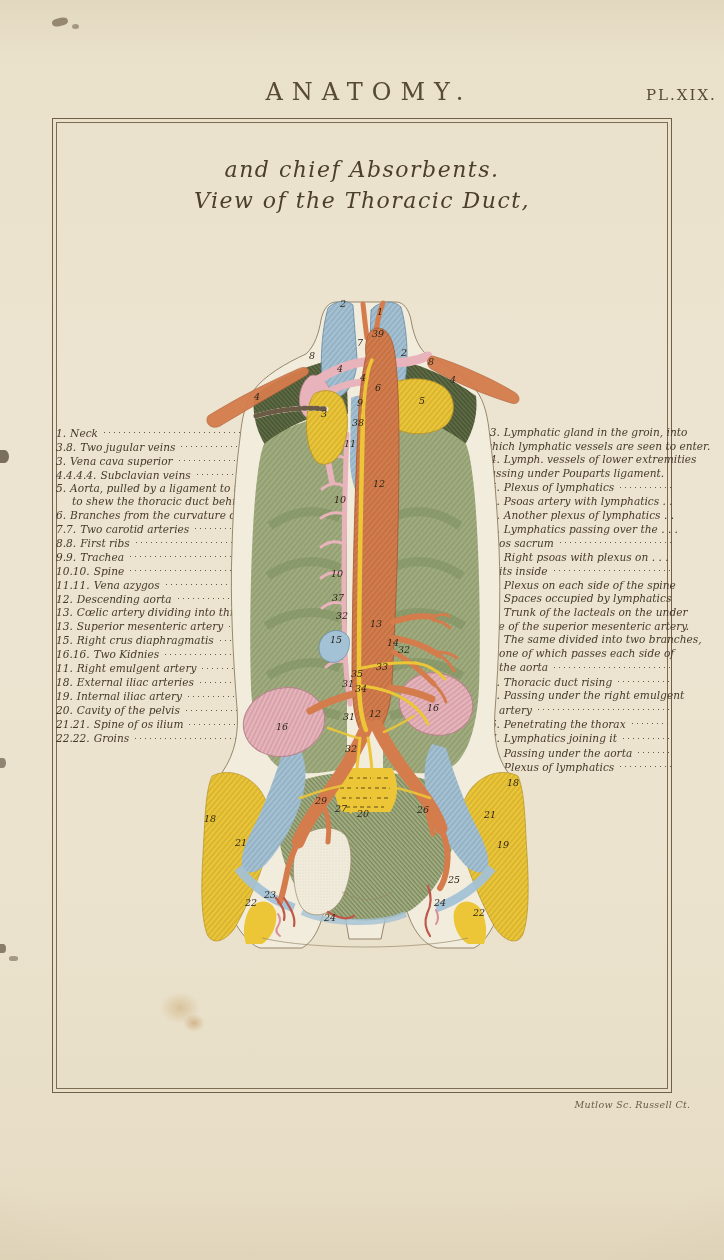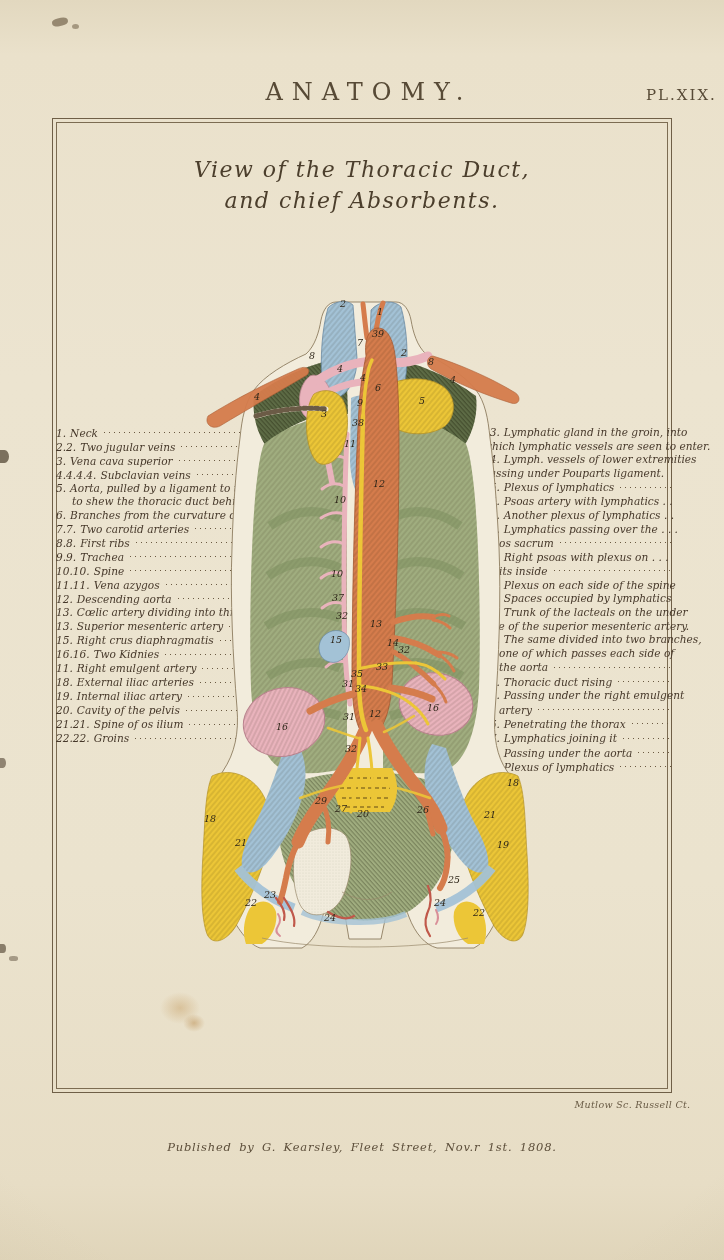--- a/index.html
+++ b/index.html
@@ -60,32 +60,32 @@
 
   <div class="header-row">
     <div class="plate-heading">ANATOMY.</div>
     <div class="plate-number">PL.XIX.</div>
   </div>
 
   <div class="frame outer"></div>
   <div class="frame inner"></div>
 
   <div class="script-title">
+    <div>and chief Absorbents.</div>
     <div>View of the Thoracic Duct,</div>
-    <div>and chief Absorbents.</div>
   </div>
 
   <div id="legend-left" class="legend left">
       <div class="lg-line">
         <span class="lg-num">1.</span>
         <span class="lg-txt">Neck</span>
         <span class="lg-dots"></span>
       </div>
       <div class="lg-line">
-        <span class="lg-num">2.2.</span>
+        <span class="lg-num">3.8.</span>
         <span class="lg-txt">Two jugular veins</span>
         <span class="lg-dots"></span>
       </div>
       <div class="lg-line">
         <span class="lg-num">3.</span>
         <span class="lg-txt">Vena cava superior</span>
         <span class="lg-dots"></span>
       </div>
       <div class="lg-line">
         <span class="lg-num">4.4.4.4.</span>
@@ -547,21 +547,20 @@
         <text x="70" y="602" text-anchor="middle" class="fig-num">23</text>
         <text x="51" y="610" text-anchor="middle" class="fig-num">22</text>
         <text x="130" y="625" text-anchor="middle" class="fig-num">24</text>
         <text x="254" y="587" text-anchor="middle" class="fig-num">25</text>
         <text x="240" y="610" text-anchor="middle" class="fig-num">24</text>
         <text x="279" y="620" text-anchor="middle" class="fig-num">22</text>
       </g>
   </svg>
 
   <div class="engraver">Mutlow Sc. Russell Ct.</div>
-  <div class="publication">Published by G. Kearsley, Fleet Street, Nov.r 1st. 1808.</div>
 
   <div class="spot fox1"></div>
   <div class="spot fox2"></div>
   <div class="spot fleck1"></div>
   <div class="spot fleck2"></div>
   <div class="edge-mark m1"></div>
   <div class="edge-mark m2"></div>
   <div class="edge-mark m3"></div>
   <div class="edge-mark m4"></div>
 </div>

